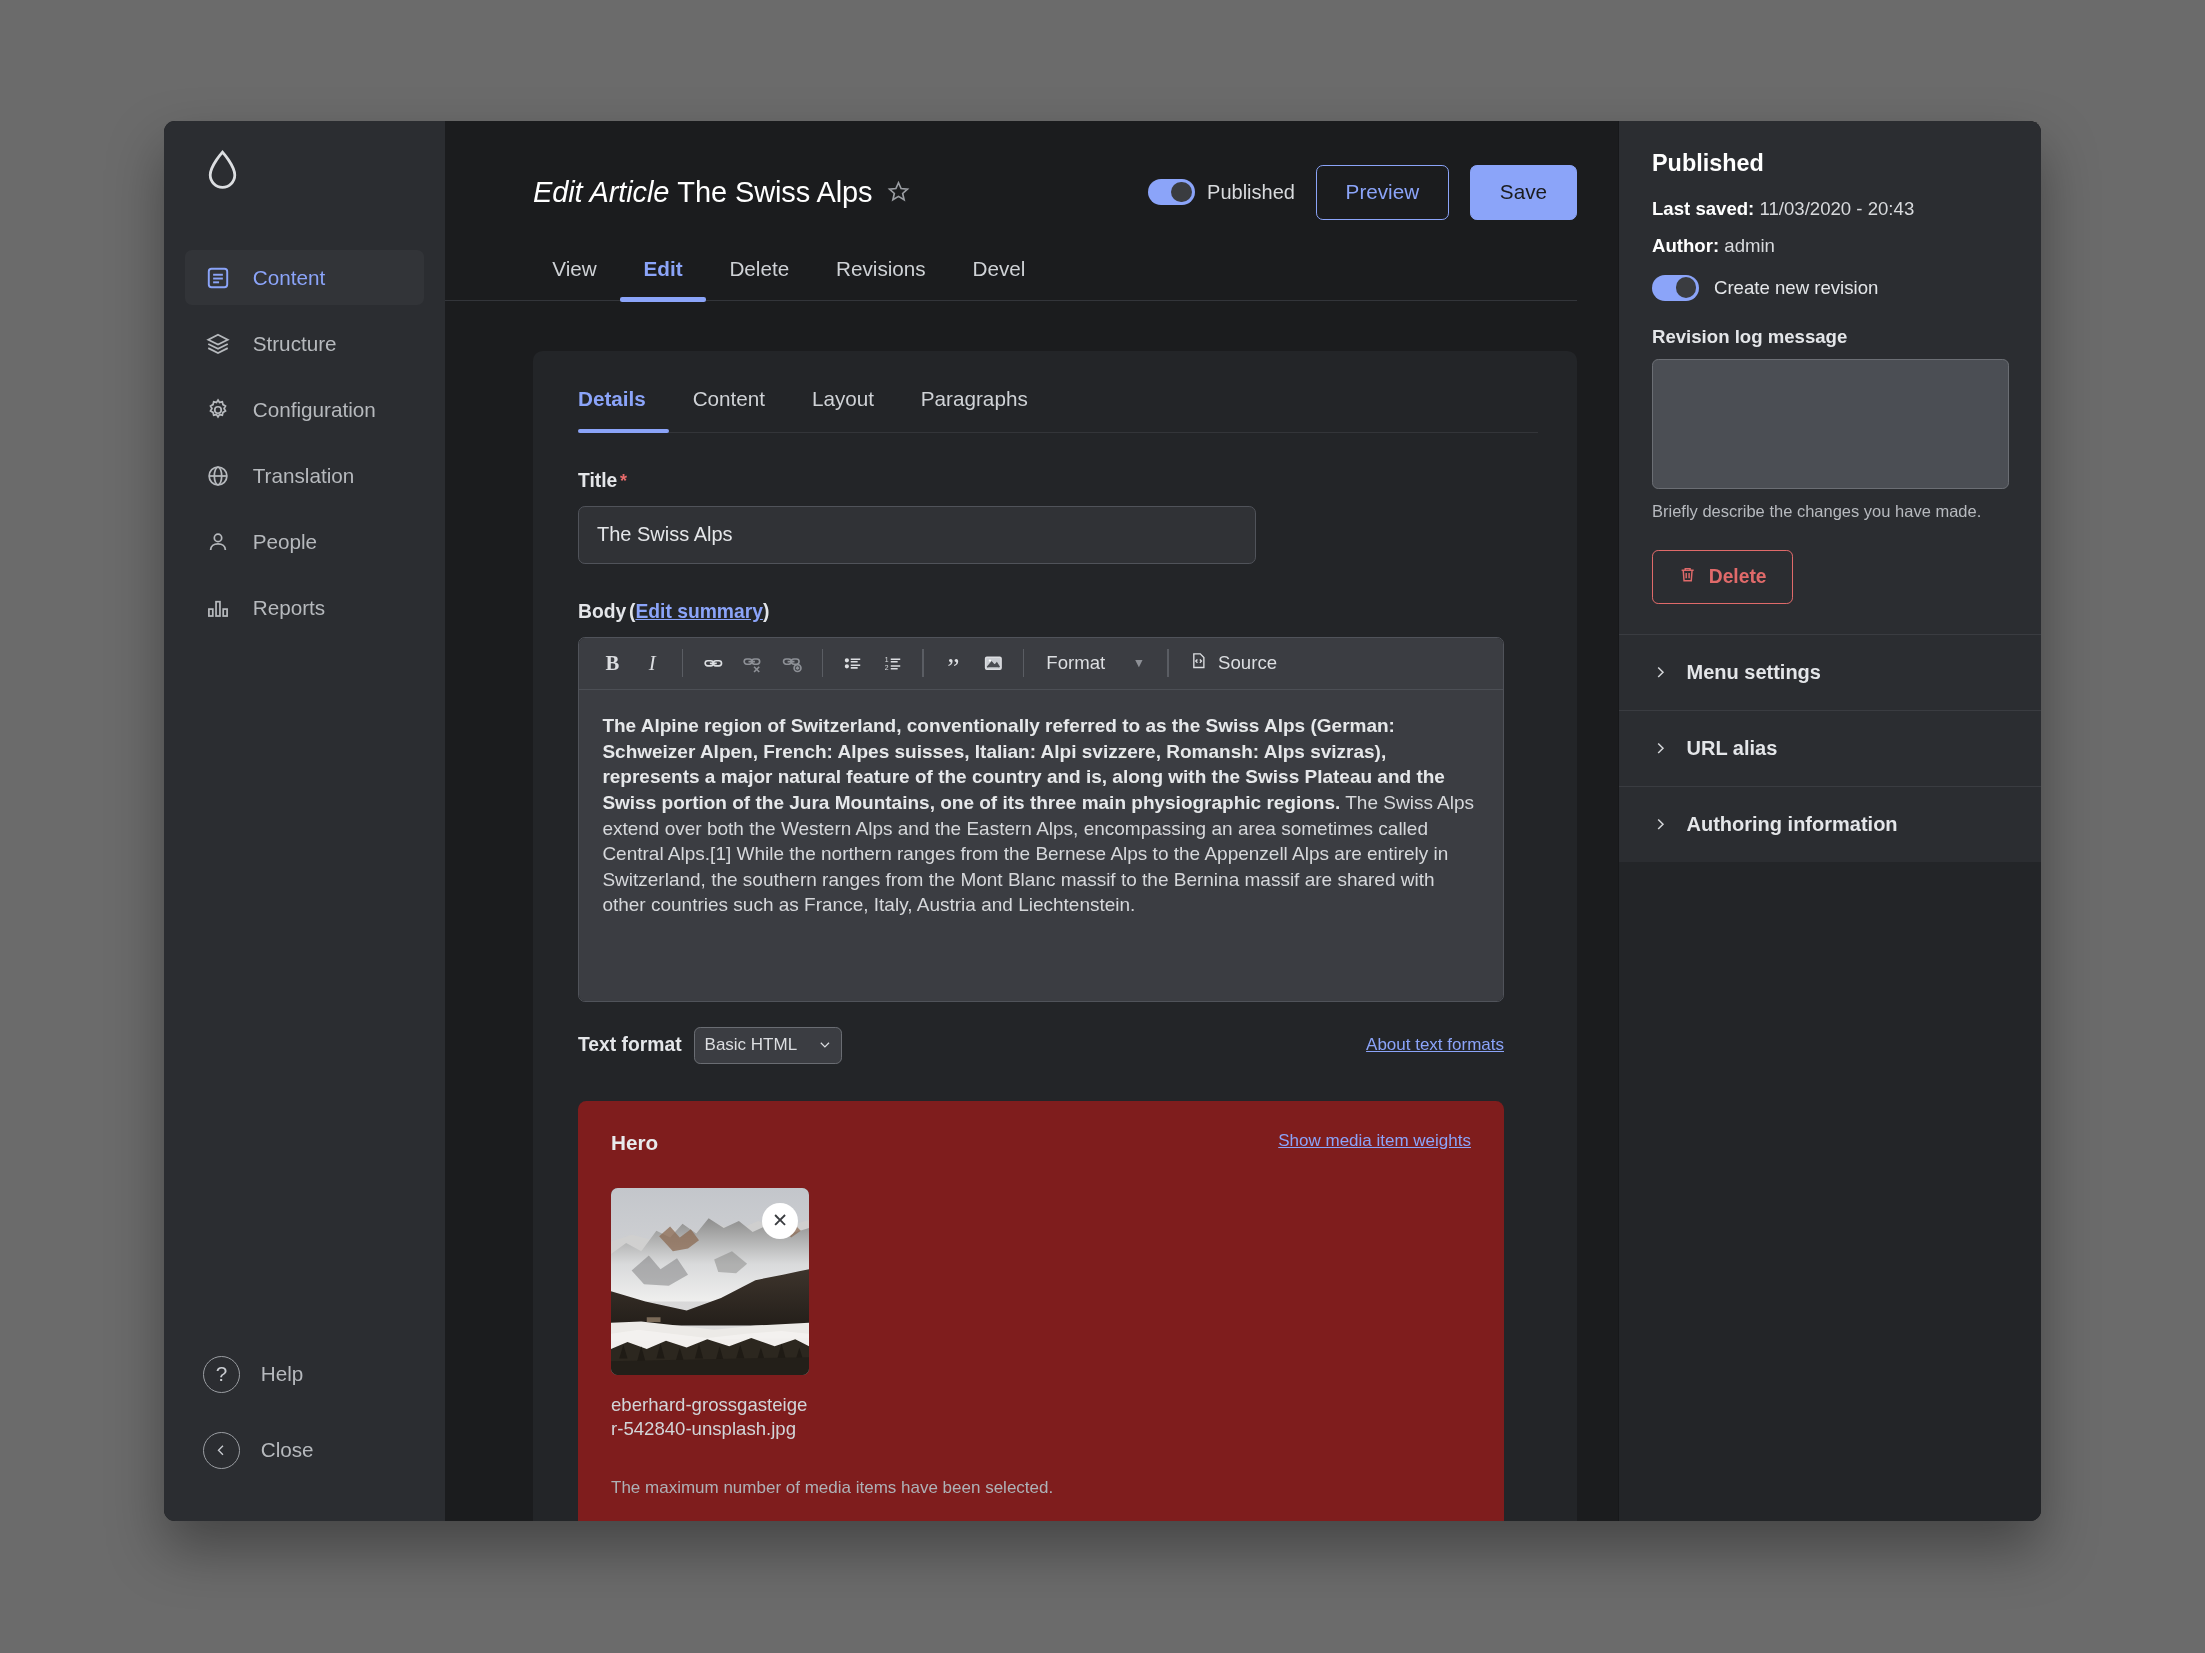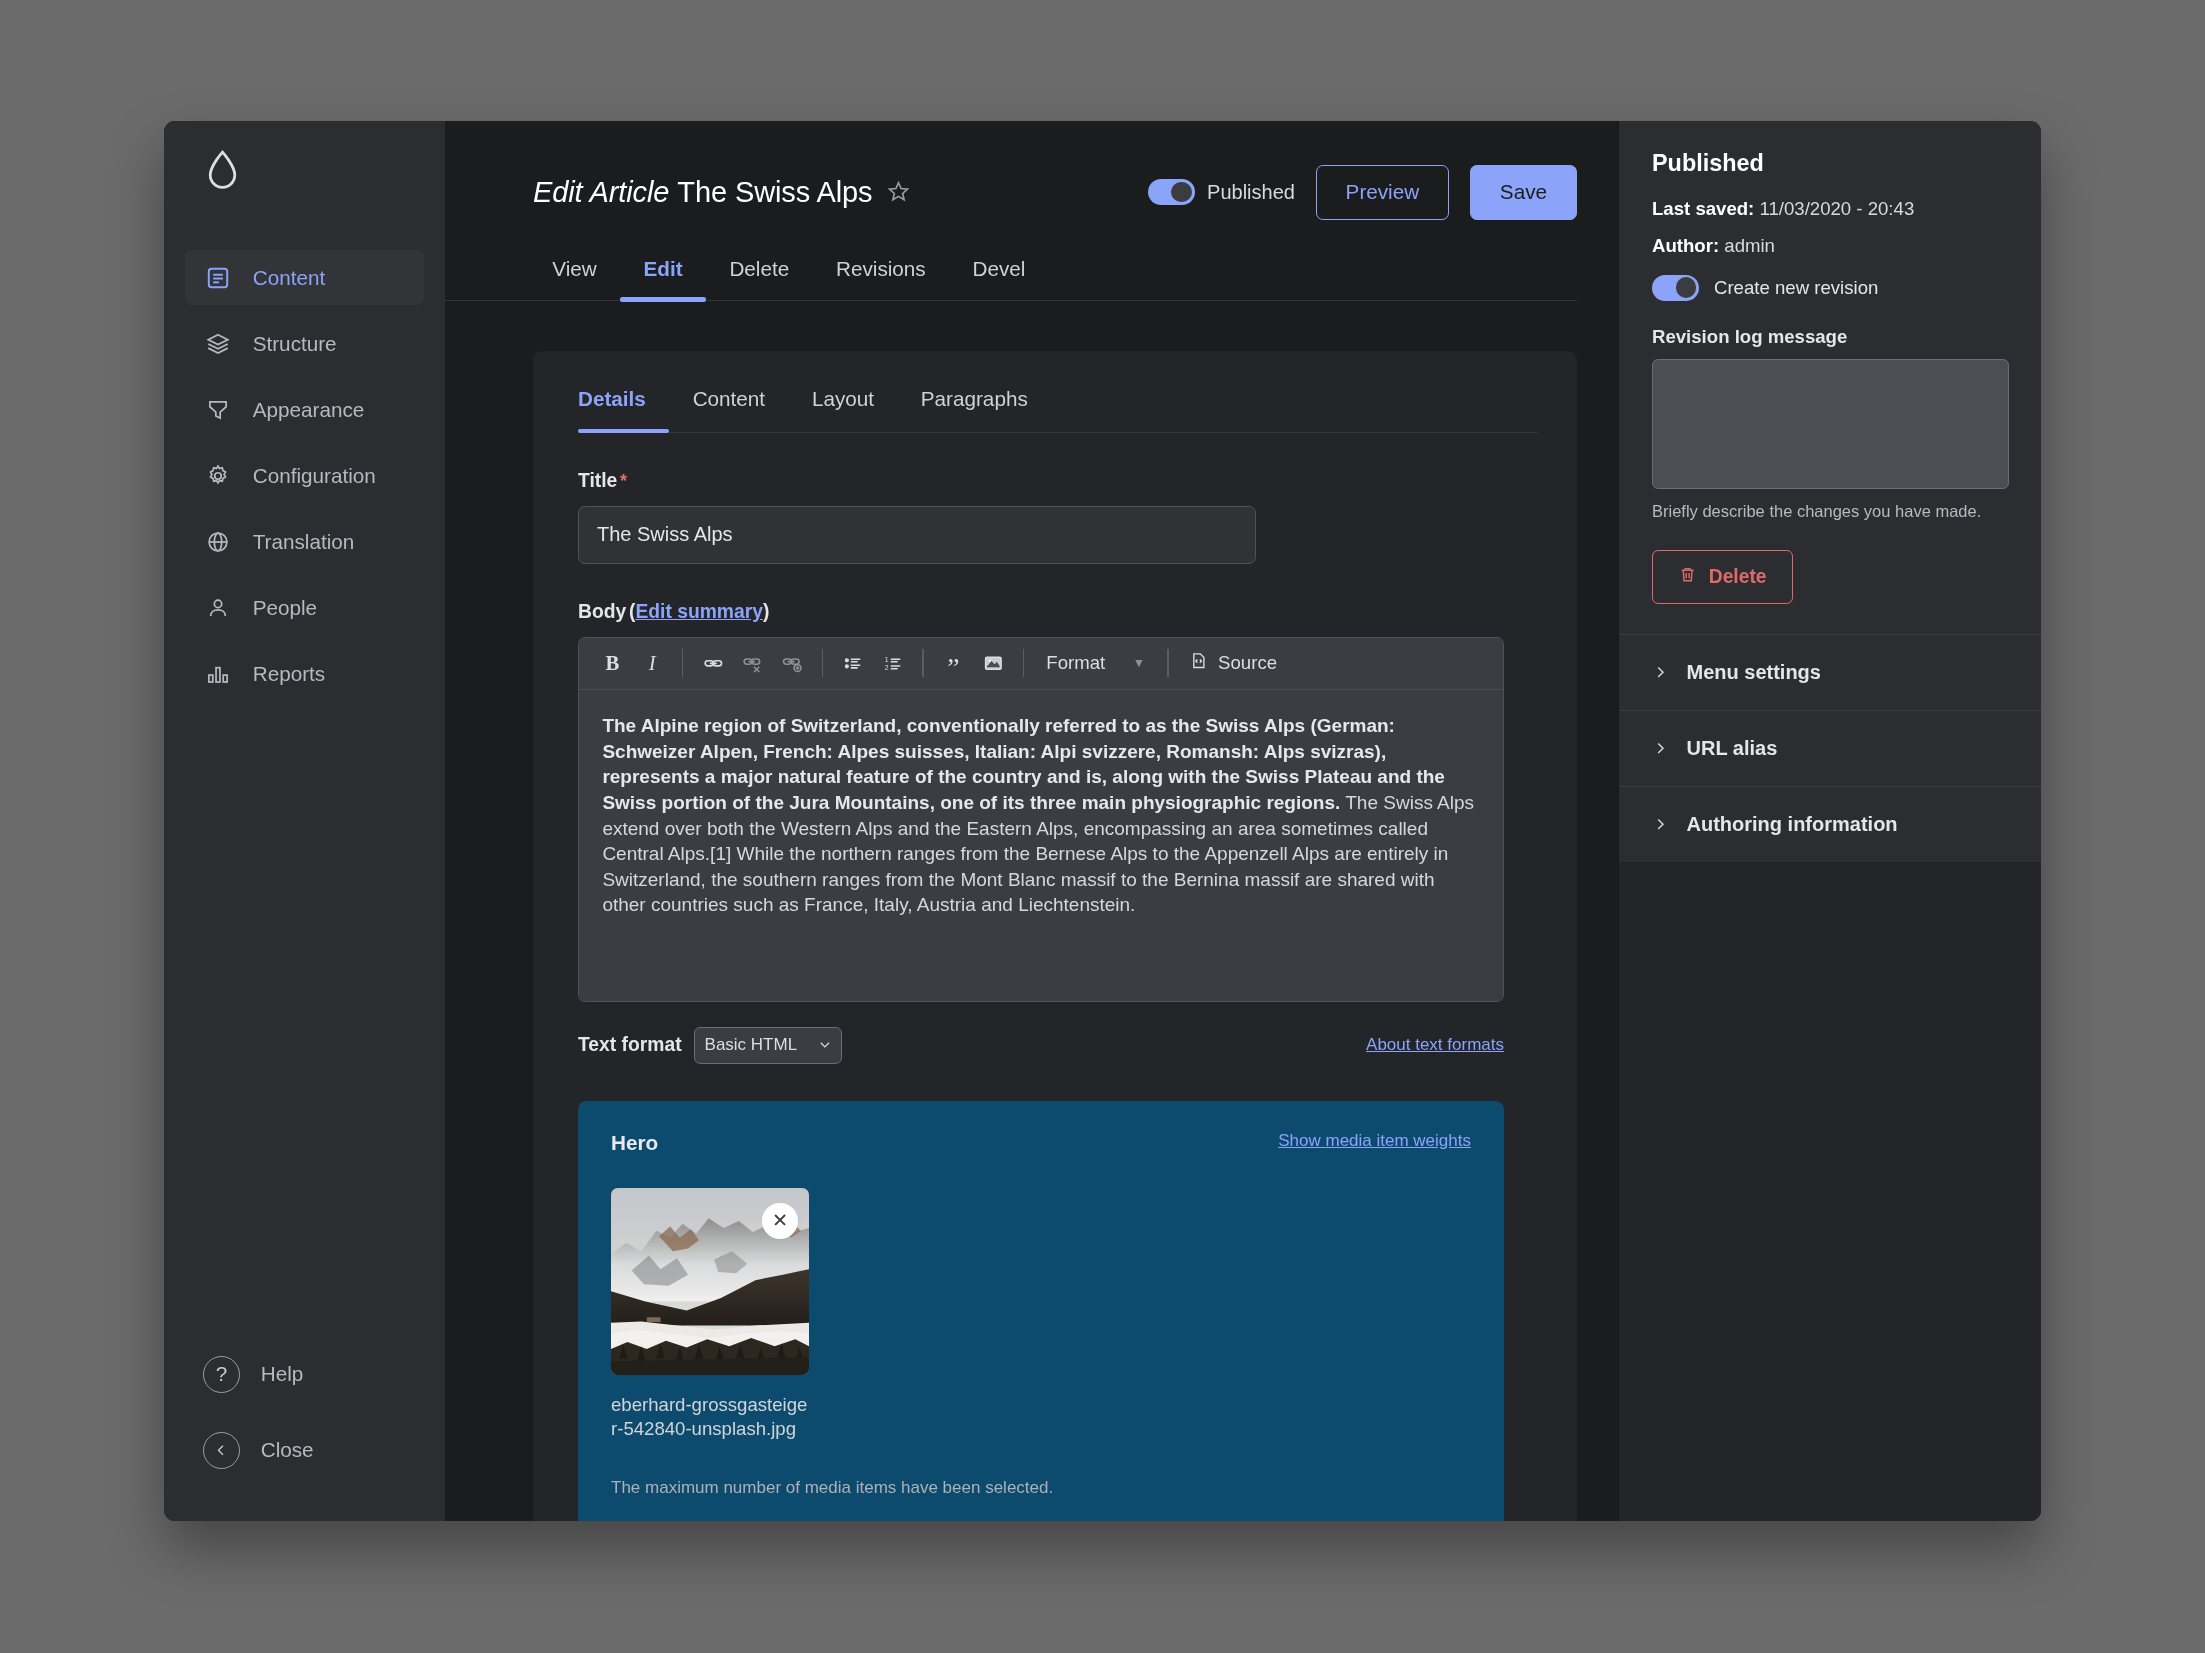--- a/index.html
+++ b/index.html
@@ -281,21 +281,21 @@
     padding: 0 9.6px;
     display: flex; align-items: center; gap: 20.7px;
     cursor: pointer;
   }
   #about-formats { margin-left: auto; font-size: 17px; }
 
   
   #hero-card {
     margin: 37px 0 0 0;
     width: 926px;
-    background: #0c4a6e;
+    background: #7f1d1d;
     border-radius: 8.3px;
     padding: 30px 33px 41px 33px;
     position: relative;
   }
   #hero-title { font-size: 20.7px; font-weight: 700; color: #e8eaec; }
   #show-weights { position: absolute; right: 33px; top: 30px; font-size: 17px; }
   #media-item { margin-top: 33px; width: 198px; }
   #media-thumb {
     width: 198px; height: 187px;
     border-radius: 6.9px;
@@ -406,28 +406,20 @@
         <span class="nav-ico">
           <svg width="26" height="26" viewBox="0 0 24 24" fill="none" stroke="#b6b9bd" stroke-width="1.6">
             <polygon points="12,3.5 21,8 12,12.5 3,8"></polygon>
             <polyline points="3,12 12,16.5 21,12"></polyline>
             <polyline points="3,15.8 12,20.3 21,15.8"></polyline>
           </svg>
         </span>
         <span>Structure</span>
       </div>
 
-      <div class="nav-item">
-        <span class="nav-ico">
-          <svg width="26" height="26" viewBox="0 0 24 24" fill="none" stroke="#b6b9bd" stroke-width="1.6">
-            <path d="M4.5 4.5 h15 v4.5 l-5.5 5 v5.5 l-4 -2 v-3.5 l-5.5 -5 z"></path>
-          </svg>
-        </span>
-        <span>Appearance</span>
-      </div>
 
 
       <div class="nav-item">
         <span class="nav-ico">
           <svg width="26" height="26" viewBox="0 0 24 24" fill="none" stroke="#b6b9bd" stroke-width="1.6">
             <circle cx="12" cy="12" r="3"></circle>
             <path d="M12 2.8 l1.4 2.2 2.6 -.6 .6 2.6 2.3 1.3 -1.3 2.3 1.3 2.3 -2.3 1.3 -.6 2.6 -2.6 -.6 -1.4 2.2 -1.4 -2.2 -2.6 .6 -.6 -2.6 -2.3 -1.3 1.3 -2.3 -1.3 -2.3 2.3 -1.3 .6 -2.6 2.6 .6 z"></path>
           </svg>
         </span>
         <span>Configuration</span>

